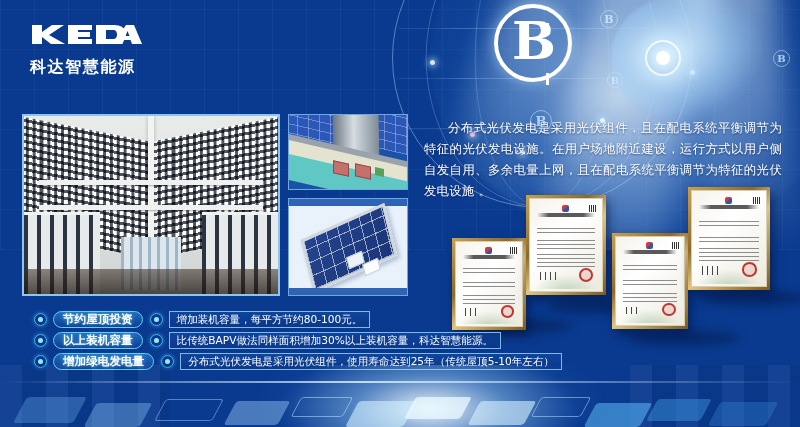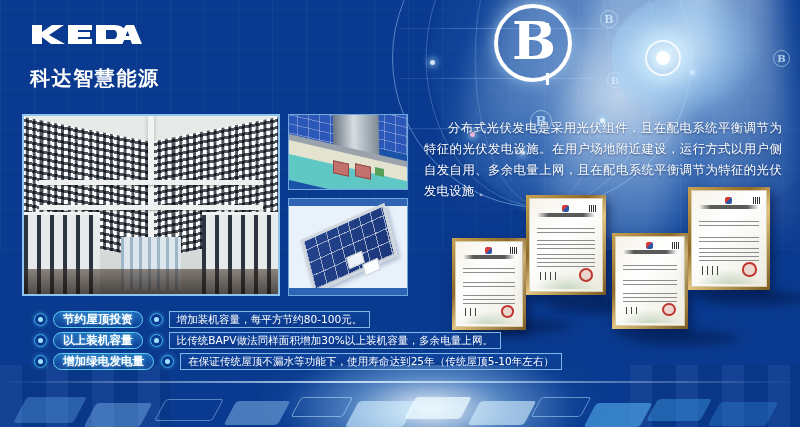--- a/index.html
+++ b/index.html
@@ -69,21 +69,21 @@
     filter:blur(1px);border-radius:48% 42% 55% 50%;transform:rotate(-8deg);}
   .touchring{position:absolute;left:645px;top:40px;width:36px;height:36px;border-radius:50%;
     border:2px solid rgba(255,255,255,.85);box-shadow:0 0 16px 5px rgba(200,238,255,.75);}
   .touchring:after{content:"";position:absolute;left:9px;top:9px;width:14px;height:14px;border-radius:50%;
     background:#fff;box-shadow:0 0 10px 4px rgba(220,245,255,.9);}
 
   
   .logo{position:absolute;left:30px;top:24px;width:118px;}
   .logo-mark{height:21px;display:flex;align-items:center;}
   .logo-mark svg{display:block;}
-  .logo-cn{margin-top:20px;color:#fff;font-weight:bold;font-size:20px;letter-spacing:1.6px;
+  .logo-cn{margin-top:12px;color:#fff;font-weight:bold;font-size:16px;letter-spacing:1.6px;
     font-family:"DejaVu Sans","Liberation Sans",sans-serif;white-space:nowrap;}
 
   .title{position:absolute;left:30px;top:78px;color:#fff;font-weight:bold;font-size:28px;
     letter-spacing:.5px;text-shadow:0 1px 3px rgba(0,20,60,.5);}
 
   
   .photo{position:absolute;left:22px;top:114px;width:258px;height:182px;
     border:2px solid #8fc4ef;background:#cfd6d8;overflow:hidden;}
   .atrium{position:absolute;inset:0;background:linear-gradient(180deg,#e8ebe8 0%,#dfe3e2 55%,#cdd3d2 100%);}
   .roofL,.roofR{position:absolute;top:0;width:52%;height:66%;
@@ -358,31 +358,31 @@
       <span class="desc">增加装机容量，每平方节约80-100元。</span>
     </div>
     <div class="row">
       <span class="ring">
           <i></i>
         </span>
       <span class="tag">以上装机容量</span>
       <span class="ring ring2">
           <i></i>
         </span>
-      <span class="desc">比传统BAPV做法同样面积增加30%以上装机容量，多余电量上网。</span>
+      <span class="desc">比传统BAPV做法同样面积增加30%以上装机容量，科达智慧能源。</span>
     </div>
     <div class="row">
       <span class="ring">
           <i></i>
         </span>
       <span class="tag">增加绿电发电量</span>
       <span class="ring ring2">
           <i></i>
         </span>
-      <span class="desc">在保证传统屋顶不漏水等功能下，使用寿命达到25年（传统屋顶5-10年左右）</span>
+      <span class="desc">分布式光伏发电是采用光伏组件，使用寿命达到25年（传统屋顶5-10年左右）</span>
     </div>
   </div>
 
   <div class="bottom">
     <div class="side l"></div>
     <div class="side r"></div>
     <div class="glow"></div>
     <div class="horizon"></div>
 
     <div class="rhomb" style="left:20px;bottom:4px;width:60px;height:26px;background:rgba(120,190,250,.30);"></div>

